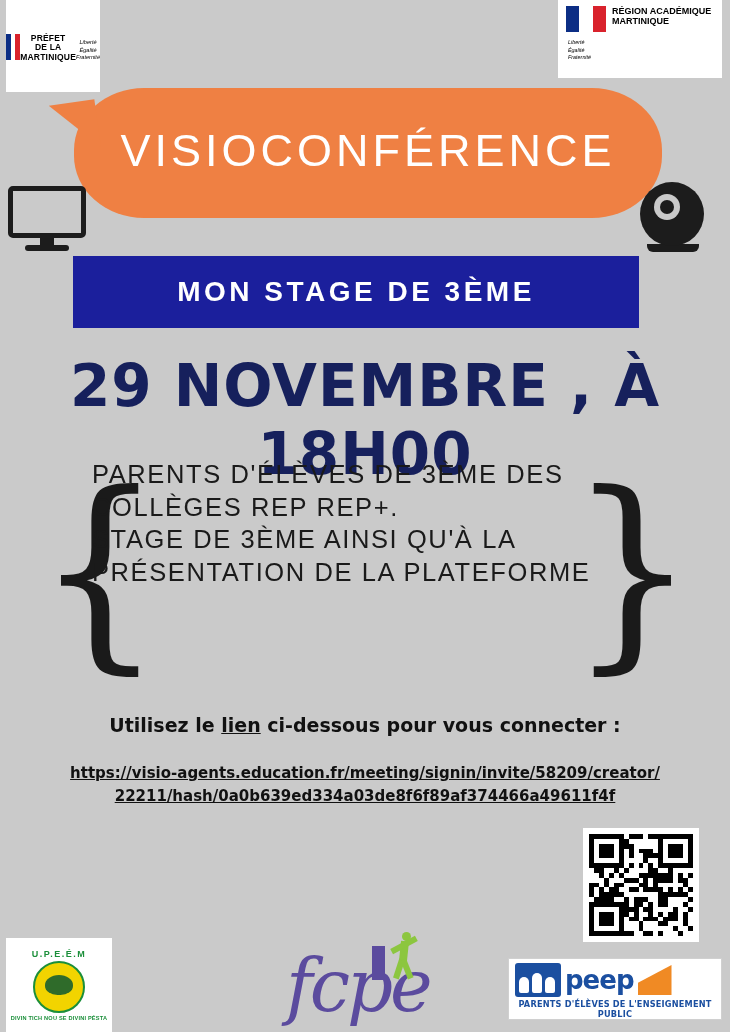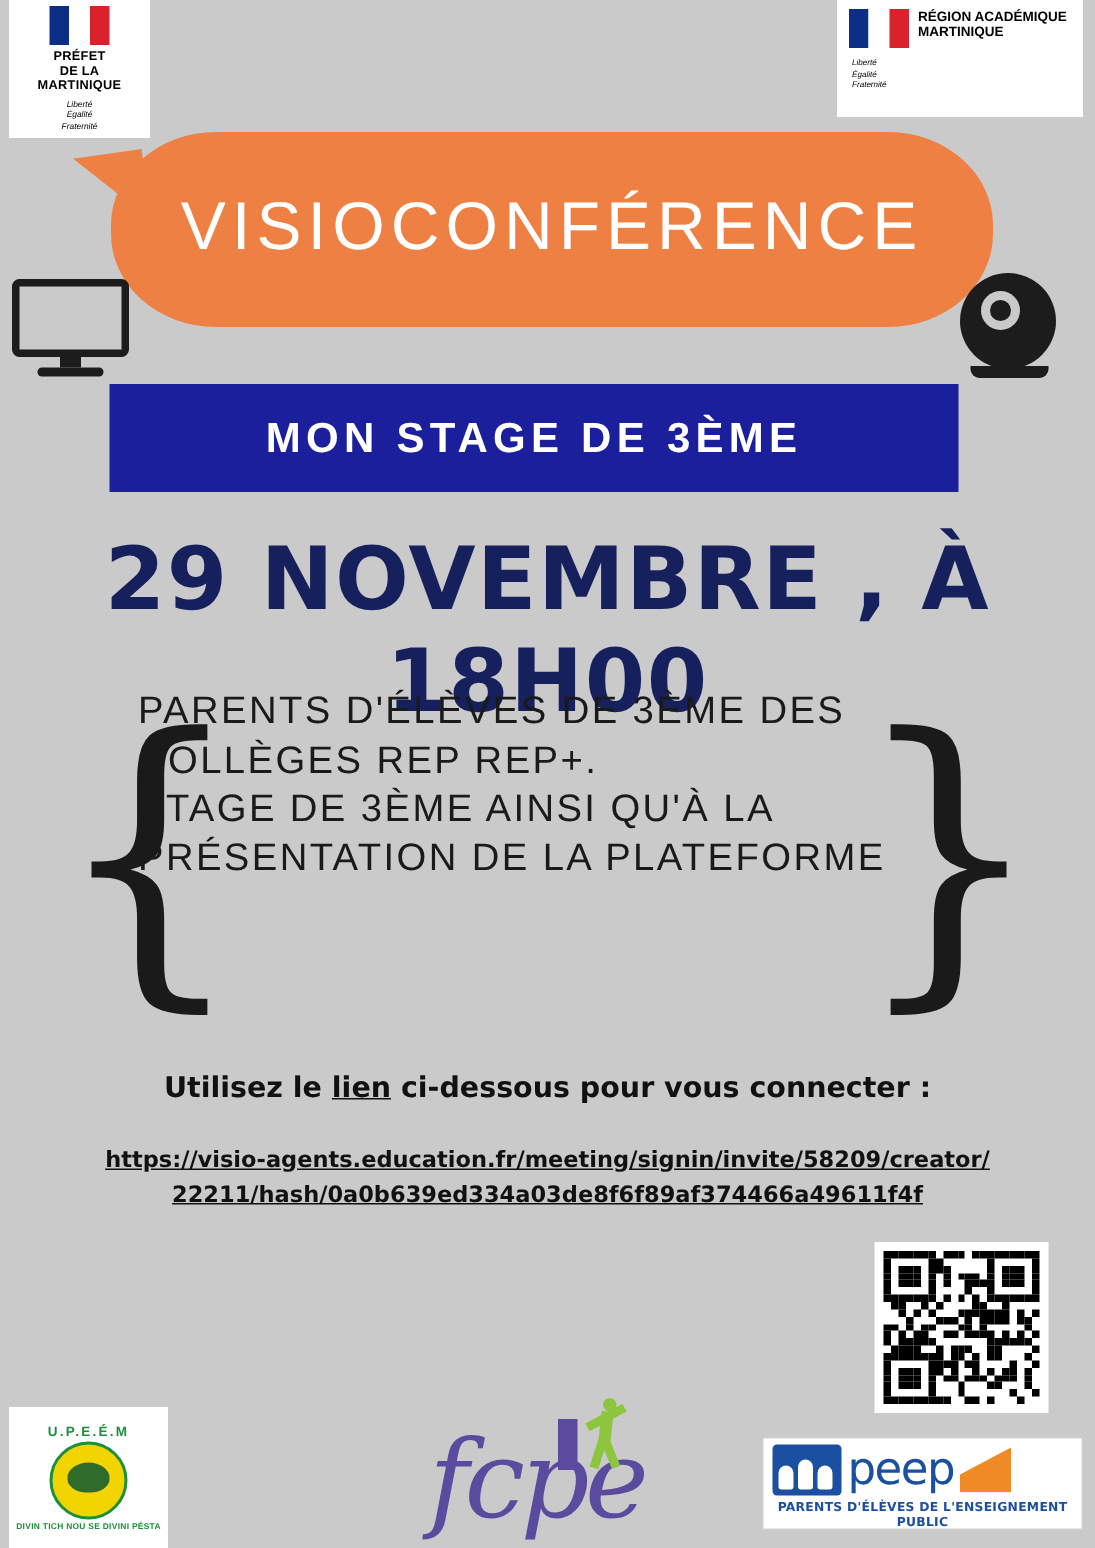--- a/index.html
+++ b/index.html
@@ -23,21 +23,21 @@
 
   
   .logo-prefet {
     position: absolute;
     left: 6px;
     top: 0px;
     width: 94px;
     height: 92px;
     background: #ffffff;
     display: flex;
-    flex-direction: column;
+    flex-direction: row;
     align-items: center;
     justify-content: flex-start;
     padding-top: 4px;
     box-sizing: border-box;
   }
   .flag {
     width: 40px;
     height: 26px;
     display: flex;
     margin-bottom: 3px;
@@ -453,22 +453,22 @@
     bottom: 4px;
     width: 10px;
     height: 16px;
     background: #ffffff;
     border-radius: 5px 5px 2px 2px;
   }
   .peep-icon .p1 { left: 4px; }
   .peep-icon .p2 { left: 17px; height: 20px; }
   .peep-icon .p3 { left: 30px; }
   .peep-word {
-    font-size: 30px;
-    font-weight: normal;
+    font-size: 26px;
+    font-weight: bold;
     color: #1b4fa0;
     font-family: "DejaVu Sans", sans-serif;
     letter-spacing: -1px;
     line-height: 1;
   }
   .peep-swoosh {
     width: 34px;
     height: 30px;
     background: #f08a24;
     clip-path: polygon(0 60%, 100% 0, 100% 100%, 0 100%);

